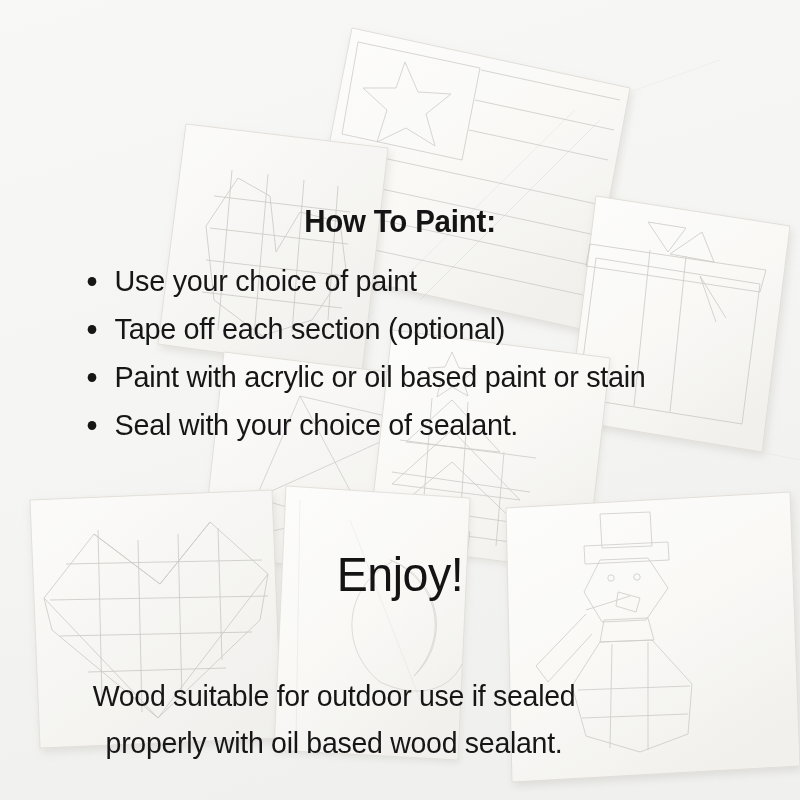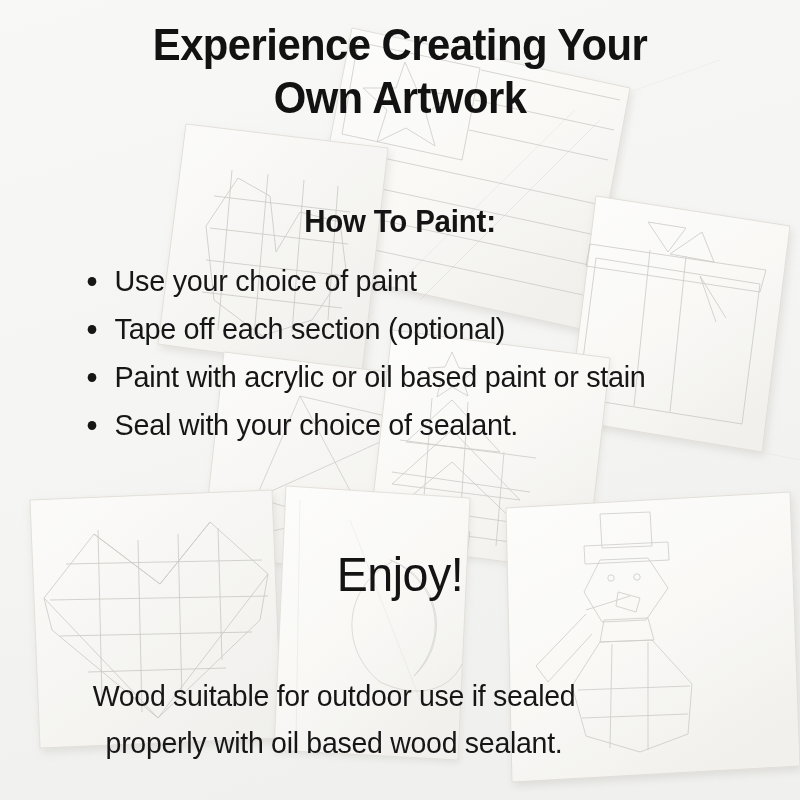--- a/index.html
+++ b/index.html
@@ -324,24 +324,20 @@
         <path d="M760,452 L800,460" stroke="#e0ddd6"></path>
       </g>
     </g>
 
     <rect x="0" y="0" width="800" height="800" fill="#ffffff" opacity="0.16"></rect>
   </svg>
 </div>
 
 <div id="text-layer">
 
-  <div class="title-block">
-    <div class="title-line">Experience Creating Your</div>
-    <div class="title-line">Own Artwork</div>
-  </div>
 
   <div class="howto-heading">How To Paint:</div>
 
   <ul class="bullet-list">
     <li class="bullet-item">
       <span class="dot"></span>
       <span>Use your choice of paint</span>
     </li>
     <li class="bullet-item">
       <span class="dot"></span>

